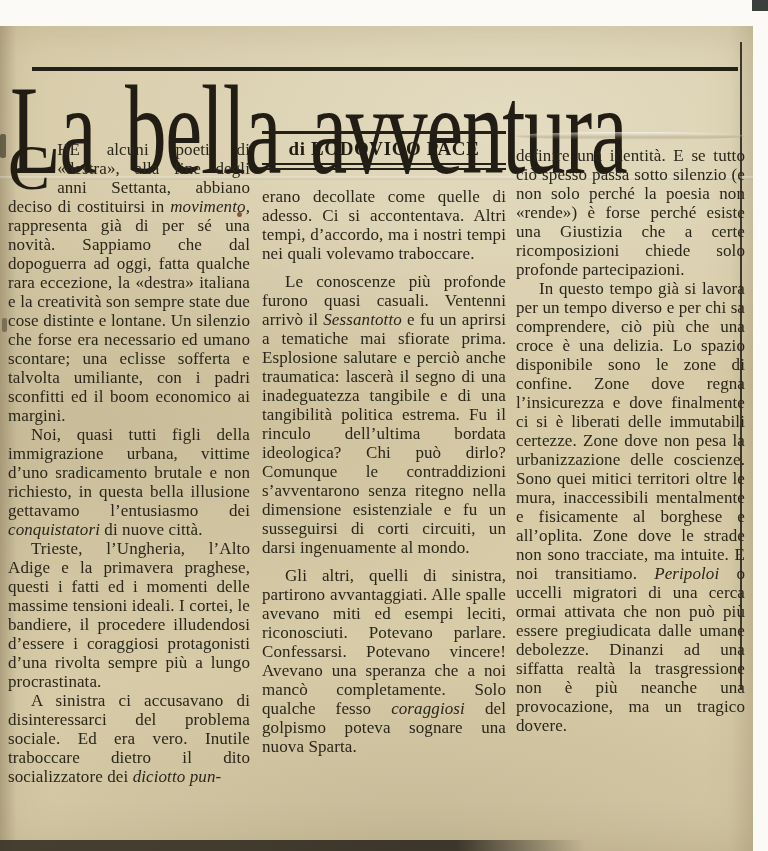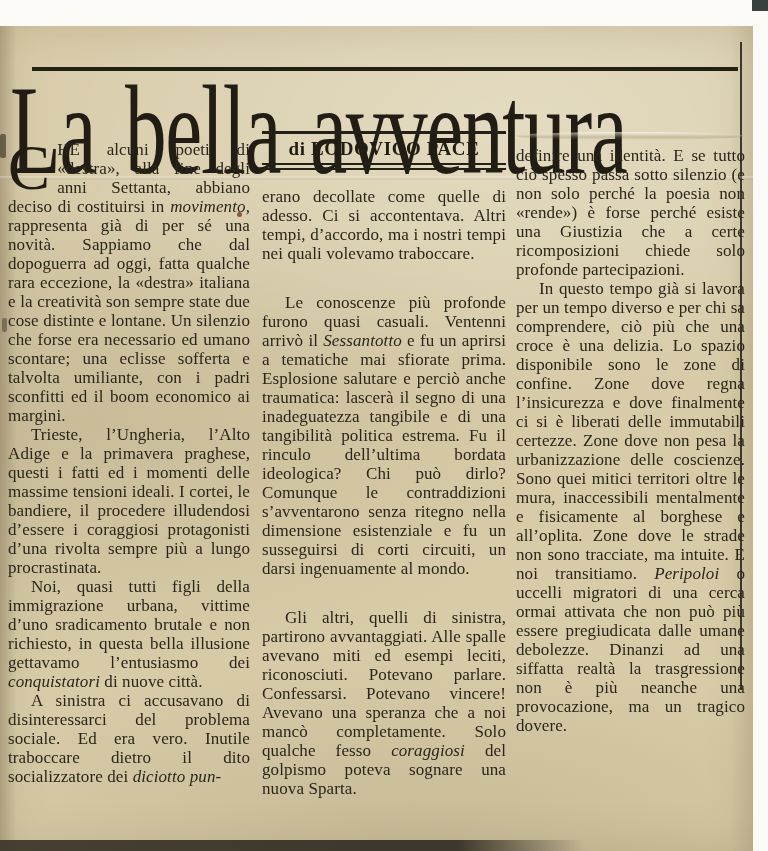--- a/index.html
+++ b/index.html
@@ -32,21 +32,21 @@
         transform:scale(.65,1);transform-origin:0 0;}
 
   .columns{position:absolute;left:8px;top:100px;width:737px;height:725px;display:flex;}
   .col{text-align:justify;color:#2b261b;font-size:17px;line-height:19px;
         letter-spacing:.1px;overflow:hidden;}
   .col p{margin:0;}
   .col p + p{text-indent:1.35em;}
   .col .noindent{text-indent:0 !important;}
   .col-1{width:242px;margin-right:12px;padding-top:14px;}
   .col-2{width:244px;margin-right:10px;padding-top:5px;}
-  .col-2 p + p{margin-top:30px;}
+  .col-2 p + p{margin-top:9px;}
   .col-3{width:229px;padding-top:2px;}
 
   .dropcap{float:left;font-size:63px;line-height:50px;padding:3px 7px 0 0;color:#211d13;}
   em{font-style:italic;}
 
   .byline{border-top:3px solid #232017;text-align:center;padding-top:5px;margin-bottom:17px;}
   .byline-text{font-weight:bold;font-size:19px;letter-spacing:.6px;color:#211d13;}
   .byline-double{height:3px;border-top:2px solid #232017;border-bottom:2px solid #232017;margin-top:5px;}
 
   .crease{height:8px;margin:4px 0 6px;border-radius:50%;
@@ -64,22 +64,22 @@
     <div class="h-crease"></div>
     <div class="edge-mark-a"></div>
     <div class="edge-mark-b"></div>
     <div class="speck"></div>
 
     <div class="headline">La bella avventura</div>
 
     <div class="columns">
       <div class="col col-1">
           <p><span class="dropcap">C</span><span>HE alcuni poeti di «destra», alla fine degli anni Settanta, abbiano deciso di costituirsi in </span><em>movimento,</em><span> rappresenta già di per sé una novità. Sappiamo che dal dopoguerra ad oggi, fatta qualche rara eccezione, la «destra» italiana e la creatività son sempre state due cose distinte e lontane. Un silenzio che forse era necessario ed umano scontare; una eclisse sofferta e talvolta umiliante, con i padri sconfitti ed il boom economico ai margini.</span></p>
+          <p><span>Noi, quasi tutti figli della immigrazione urbana, vittime d’uno sradicamento brutale e non richiesto, in questa bella illusione gettavamo l’entusiasmo dei </span><em>conquistatori</em><span> di nuove città.</span></p>
           <p><span>Trieste, l’Ungheria, l’Alto Adige e la primavera praghese, questi i fatti ed i momenti delle massime tensioni ideali. I cortei, le bandiere, il procedere illudendosi d’essere i coraggiosi protagonisti d’una rivolta sempre più a lungo procrastinata.</span></p>
-          <p><span>Noi, quasi tutti figli della immigrazione urbana, vittime d’uno sradicamento brutale e non richiesto, in questa bella illusione gettavamo l’entusiasmo dei </span><em>conquistatori</em><span> di nuove città.</span></p>
           <p><span>A sinistra ci accusavano di disinteressarci del problema sociale. Ed era vero. Inutile traboccare dietro il dito socializzatore dei </span><em>diciotto pun-</em></p>
         </div>
       <div class="col col-2">
         <div class="byline">
           <div class="byline-text">di LODOVICO PACE</div>
           <div class="byline-double"></div>
         </div>
       <p><span>erano decollate come quelle di adesso. Ci si accontentava. Altri tempi, d’accordo, ma i nostri tempi nei quali volevamo traboccare.</span></p>
           <p><span>Le conoscenze più profonde furono quasi casuali. Ventenni arrivò il </span><em>Sessantotto</em><span> e fu un aprirsi a tematiche mai sfiorate prima. Esplosione salutare e perciò anche traumatica: lascerà il segno di una inadeguatezza tangibile e di una tangibilità politica estrema. Fu il rinculo dell’ultima bordata ideologica? Chi può dirlo? Comunque le contraddizioni s’avventarono senza ritegno nella dimensione esistenziale e fu un susseguirsi di corti circuiti, un darsi ingenuamente al mondo.</span></p>
           <p><span>Gli altri, quelli di sinistra, partirono avvantaggiati. Alle spalle avevano miti ed esempi leciti, riconosciuti. Potevano parlare. Confessarsi. Potevano vincere! Avevano una speranza che a noi mancò completamente. Solo qualche fesso </span><em>coraggiosi</em><span> del golpismo poteva sognare una nuova Sparta.</span></p>

